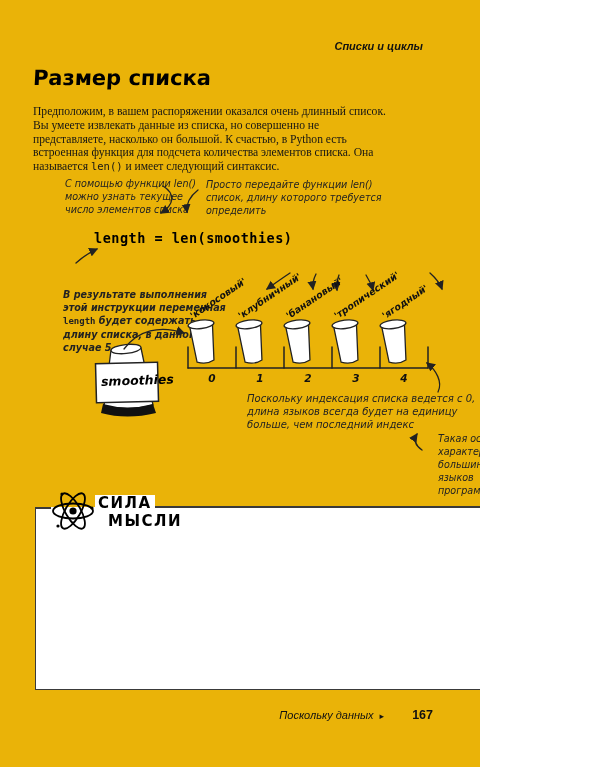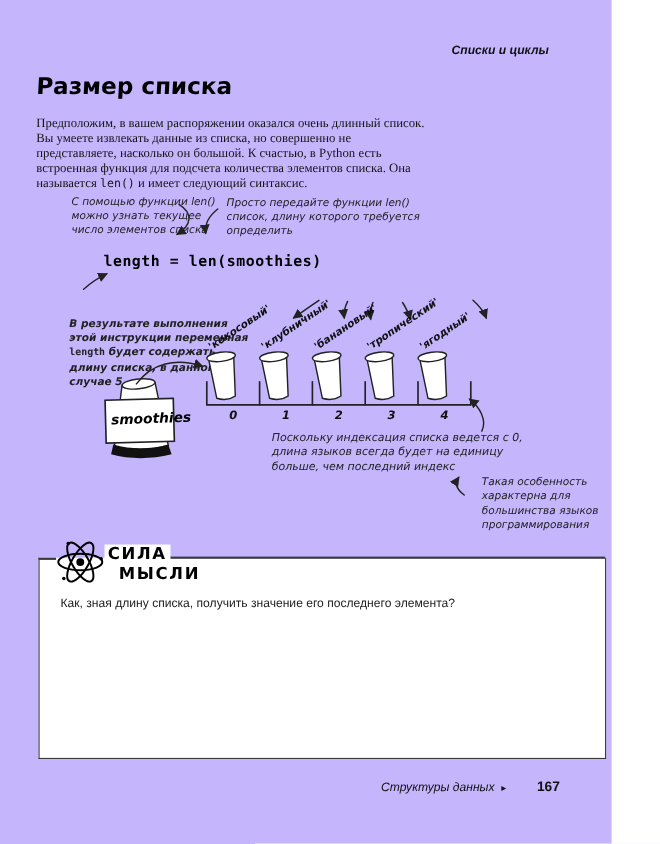--- a/index.html
+++ b/index.html
@@ -1,16 +1,16 @@
 <!DOCTYPE html>
 <html><head>
 <meta charset="utf-8">
 <style>
   html,body{margin:0;padding:0;background:#fff;}
-  .page{position:relative;width:556px;height:767px;background:#c4b5fd;overflow:hidden;
+  .page{position:relative;width:480px;height:767px;background:#eab308;overflow:hidden;
         font-family:"Liberation Serif",serif;color:#1b1b1b;}
   .abs{position:absolute;}
   
   .running-head{font-family:"Liberation Sans",sans-serif;font-style:italic;font-weight:bold;
         font-size:11px;color:#111;}
   .footer{font-family:"Liberation Sans",sans-serif;font-style:italic;font-size:11px;color:#111;}
   .footer .pagenum{font-style:normal;font-weight:bold;font-size:12.5px;margin-left:28px;}
   .footer .tri{font-style:normal;font-size:9px;margin-left:6px;}
   
   .page-title{font-family:"DejaVu Sans",sans-serif;font-weight:800;font-size:21px;
@@ -172,19 +172,18 @@
     </g>
     <circle cx="23" cy="23" r="3.6" fill="#000"></circle>
     <circle cx="42" cy="20" r="1.6" fill="#000"></circle>
     <circle cx="12" cy="6" r="1.6" fill="#000"></circle>
     <circle cx="8" cy="38" r="1.6" fill="#000"></circle>
   </svg>
 
   <div class="abs bp-title" style="left:95px;top:495px;">СИЛА</div>
   <div class="abs bp-title" style="left:105px;top:513px;text-align:right;">МЫСЛИ</div>
 
-  <div class="abs bp-question" style="left:55px;top:543px;width:470px;">Как, зная длину списка, получить значение его последнего элемента?</div>
 
   <div class="abs footer" style="top:708px;right:47px;">
-    <span>Структуры данных</span><span class="tri">▸</span><span class="pagenum">167</span>
+    <span>Поскольку данных</span><span class="tri">▸</span><span class="pagenum">167</span>
   </div>
 
 </div>
 
 </body></html>

